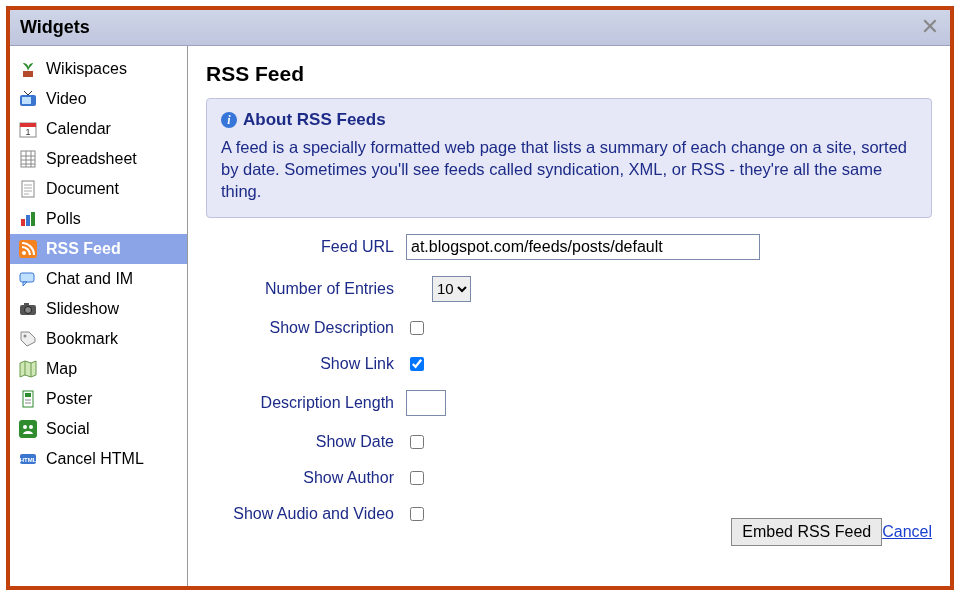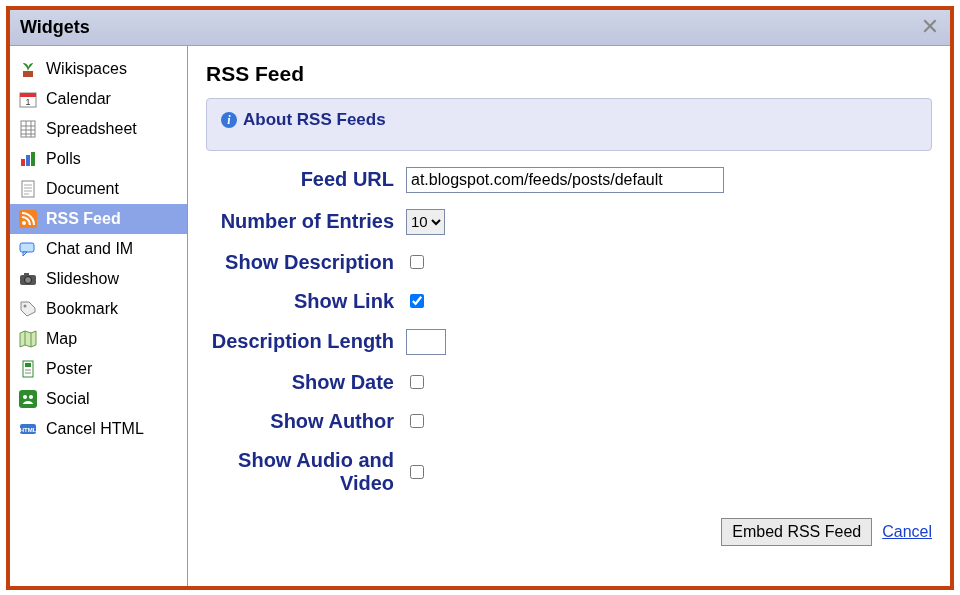--- a/index.html
+++ b/index.html
@@ -116,48 +116,48 @@
   .form-row {
     display: flex;
     align-items: center;
     margin-bottom: 16px;
   }
   .form-label {
     width: 200px;
     text-align: right;
     padding-right: 12px;
     color: #1d2b88;
-    font-weight: bold;
-    font-size: 20px;
+    font-weight: normal;
+    font-size: 16px;
   }
   .text-input {
     font-size: 16px;
     font-family: Arial, Helvetica, sans-serif;
     padding: 2px 4px;
     border: 1px solid #7a8aa8;
     height: 26px;
   }
-  .text-input.url { width: 318px; }
+  .text-input.url { width: 354px; }
   .text-input.short { width: 40px; }
   select.sel {
     font-size: 15px;
     height: 26px;
     border: 1px solid #7a8aa8;
     background: #eee;
+    margin-left: 26px;
   }
   input[type="checkbox"] {
     width: 14px; height: 14px;
   }
   .footer {
     position: absolute;
     right: 18px;
     bottom: 40px;
     display: flex;
     align-items: center;
-    gap: 10px;
     margin-left: 28px;
   }
   .embed-btn {
     font-size: 16px;
     padding: 4px 10px;
     background: #eaeaea;
     border: 1px solid #888;
     cursor: pointer;
   }
   .cancel-link {
@@ -183,20 +183,31 @@
 
     <div class="sidebar" id="sidebar">
         <div class="side-item">
           <span class="side-icon">
             <svg width="18" height="18">
               <rect x="4" y="11" width="10" height="6" fill="#b24a2b"></rect>
               <path d="M9 11 C8 6 5 5 4 3 C7 3 10 5 9 9 C9 5 12 3 14 3 C13 6 10 7 9 11" fill="#2e8b2e"></path>
             </svg>
           </span>
           <span>Wikispaces</span>
+        </div>
+        <div class="side-item">
+          <span class="side-icon">
+            <svg width="18" height="18">
+              <rect x="1" y="5" width="16" height="11" rx="2" fill="#3a75d0"></rect>
+              <rect x="3" y="7" width="9" height="7" fill="#bfe0ff"></rect>
+              <line x1="5" y1="1" x2="9" y2="5" stroke="#333"></line>
+              <line x1="13" y1="1" x2="9" y2="5" stroke="#333"></line>
+            </svg>
+          </span>
+          <span>Video</span>
         </div>
         <div class="side-item">
           <span class="side-icon">
             <svg width="18" height="18">
               <rect x="1" y="3" width="16" height="14" fill="#fff" stroke="#888"></rect>
               <rect x="1" y="3" width="16" height="4" fill="#d33"></rect>
               <text x="9" y="15" font-size="9" text-anchor="middle" fill="#333">1</text>
             </svg>
           </span>
           <span>Calendar</span>
@@ -210,39 +221,39 @@
               <line x1="2" y1="14" x2="16" y2="14" stroke="#888"></line>
               <line x1="7" y1="1" x2="7" y2="17" stroke="#888"></line>
               <line x1="12" y1="1" x2="12" y2="17" stroke="#888"></line>
             </svg>
           </span>
           <span>Spreadsheet</span>
         </div>
         <div class="side-item">
           <span class="side-icon">
             <svg width="18" height="18">
-              <rect x="2" y="9" width="4" height="7" fill="#d33"></rect>
-              <rect x="7" y="5" width="4" height="11" fill="#3a75d0"></rect>
-              <rect x="12" y="2" width="4" height="14" fill="#2e8b2e"></rect>
-            </svg>
-          </span>
-          <span>Polls</span>
-        </div>
-        <div class="side-item">
-          <span class="side-icon">
-            <svg width="18" height="18">
               <rect x="3" y="1" width="12" height="16" fill="#fff" stroke="#888"></rect>
               <line x1="5" y1="5" x2="13" y2="5" stroke="#aaa"></line>
               <line x1="5" y1="8" x2="13" y2="8" stroke="#aaa"></line>
               <line x1="5" y1="11" x2="13" y2="11" stroke="#aaa"></line>
               <line x1="5" y1="14" x2="10" y2="14" stroke="#aaa"></line>
             </svg>
           </span>
           <span>Document</span>
         </div>
+        <div class="side-item">
+          <span class="side-icon">
+            <svg width="18" height="18">
+              <rect x="2" y="9" width="4" height="7" fill="#d33"></rect>
+              <rect x="7" y="5" width="4" height="11" fill="#3a75d0"></rect>
+              <rect x="12" y="2" width="4" height="14" fill="#2e8b2e"></rect>
+            </svg>
+          </span>
+          <span>Polls</span>
+        </div>
         <div class="side-item selected">
           <span class="side-icon">
             <svg width="18" height="18">
               <rect width="18" height="18" rx="3" fill="#f58220"></rect>
               <circle cx="5" cy="13" r="2" fill="#fff"></circle>
               <path d="M3 7 a8 8 0 0 1 8 8" stroke="#fff" stroke-width="2.2" fill="none"></path>
               <path d="M3 3 a12 12 0 0 1 12 12" stroke="#fff" stroke-width="2.2" fill="none"></path>
             </svg>
           </span>
           <span>RSS Feed</span>
@@ -319,20 +330,21 @@
       </div>
 
     <div class="main">
       <div class="main-title">RSS Feed</div>
 
       <div class="infobox">
         <div class="infobox-title">
           <span class="info-icon">i</span>
           <span>About RSS Feeds</span>
         </div>
+        <div>A feed is a specially formatted web page that lists a summary of each change on a site, sorted by date. Sometimes you'll see feeds called syndication, XML, or RSS - they're all the same thing.</div>
       </div>
 
       <div class="form-row">
         <div class="form-label">Feed URL</div>
         <input class="text-input url" value="at.blogspot.com/feeds/posts/default" style="">
       </div>
 
       <div class="form-row">
         <div class="form-label">Number of Entries</div>
         <select class="sel">

